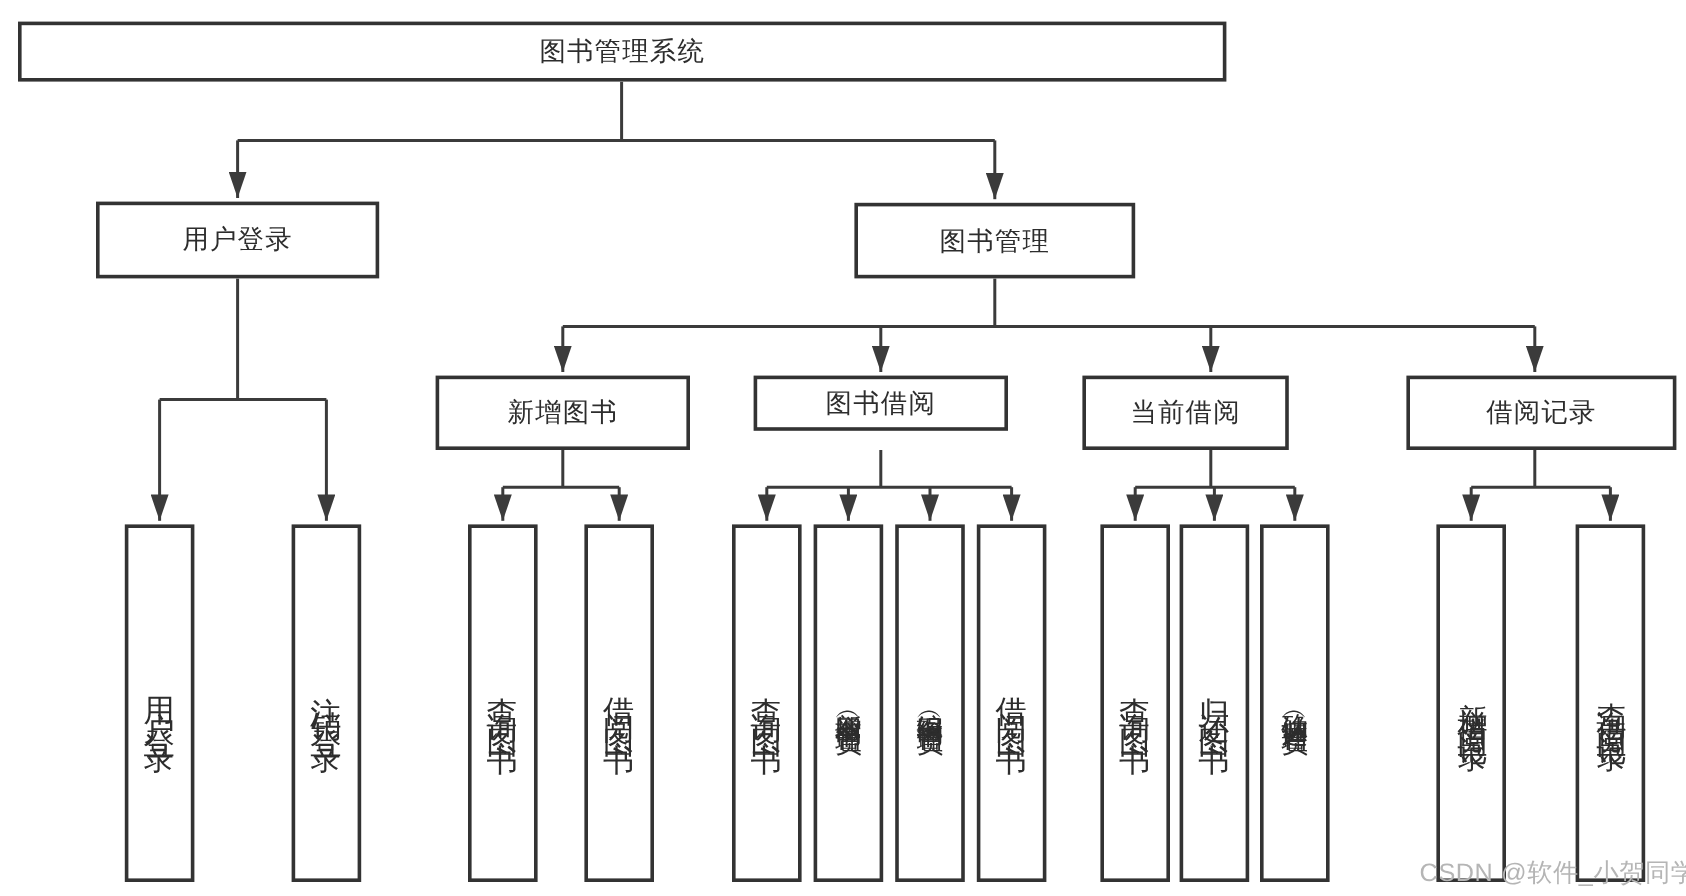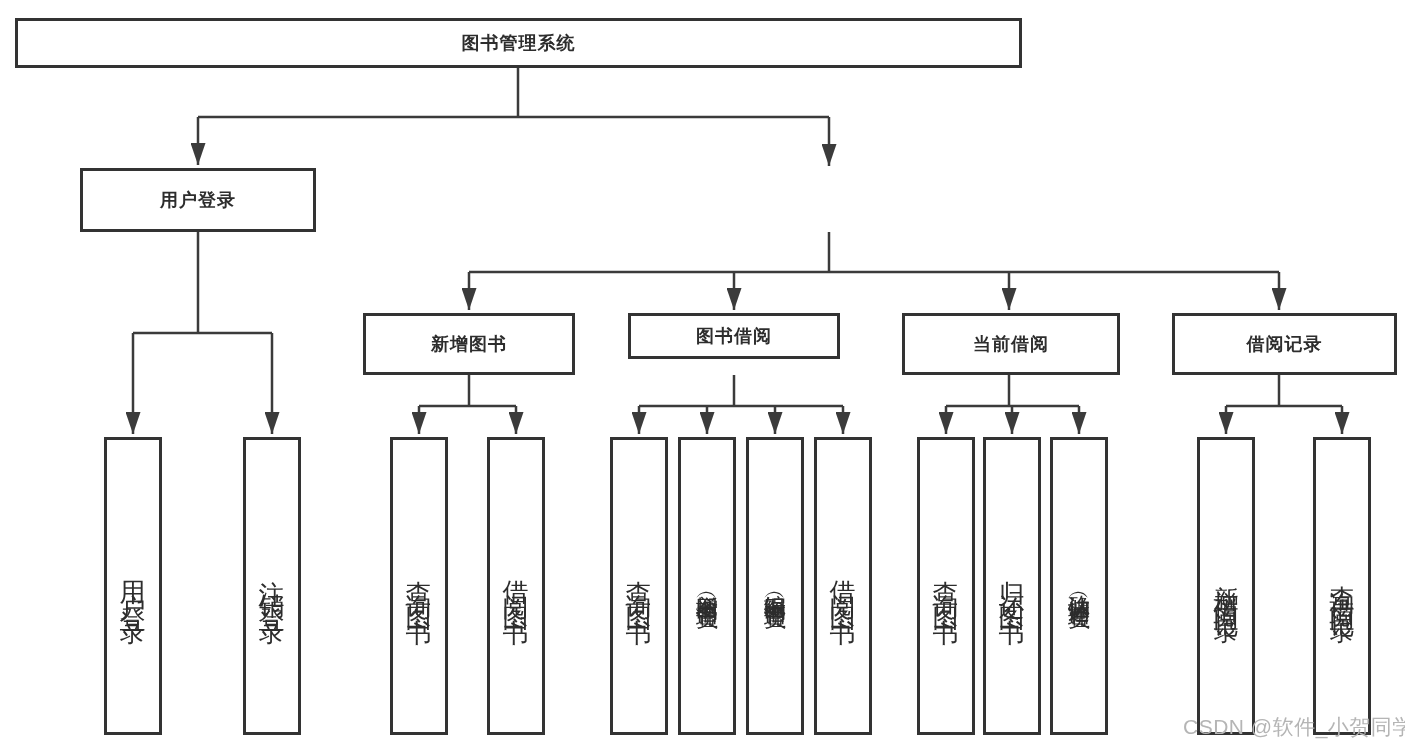--- a/index.html
+++ b/index.html
@@ -20,27 +20,27 @@
   }
   .node {
     position: absolute;
     background: #ffffff;
     border: 3px solid #333333;
     display: flex;
     align-items: center;
     justify-content: center;
     color: #2d2d2d;
   }
-  .node-h { font-size: 18px; letter-spacing: 1px; white-space: nowrap; font-weight: bold; }
+  .node-h { font-size: 22px; letter-spacing: 1px; white-space: nowrap; }
   .node-root  { left: 15px;  top: 18px;  width: 1007px; height: 50px; }
   .node-lv1-a { left: 80px;  top: 168px; width: 236px;  height: 64px; }
   .node-lv1-b { left: 712px; top: 169px; width: 234px;  height: 63px; }
   .node-lv2-a { left: 363px;  top: 313px; width: 212px; height: 62px; }
   .node-lv2-b { left: 628px;  top: 313px; width: 212px; height: 46px; }
-  .node-lv2-c { left: 902px;  top: 313px; width: 218px; height: 62px; }
+  .node-lv2-c { left: 902px;  top: 313px; width: 172px; height: 62px; }
   .node-lv2-d { left: 1172px; top: 313px; width: 225px; height: 62px; }
   .leaf {
     position: absolute;
     top: 437px;
     height: 298px;
     width: 58px;
     background: #ffffff;
     border: 3px solid #333333;
     display: flex;
     align-items: center;
@@ -149,20 +149,23 @@
     </g>
   </svg>
 
   <div class="node node-root">
     <span class="node-h">图书管理系统</span>
   </div>
 
   <div class="node node-lv1-a">
     <span class="node-h">用户登录</span>
   </div>
+  <div class="node node-lv1-b">
+    <span class="node-h">图书管理</span>
+  </div>
 
   <div class="node node-lv2-a">
     <span class="node-h">新增图书</span>
   </div>
   <div class="node node-lv2-b">
     <span class="node-h">图书借阅</span>
   </div>
   <div class="node node-lv2-c">
     <span class="node-h">当前借阅</span>
   </div>

